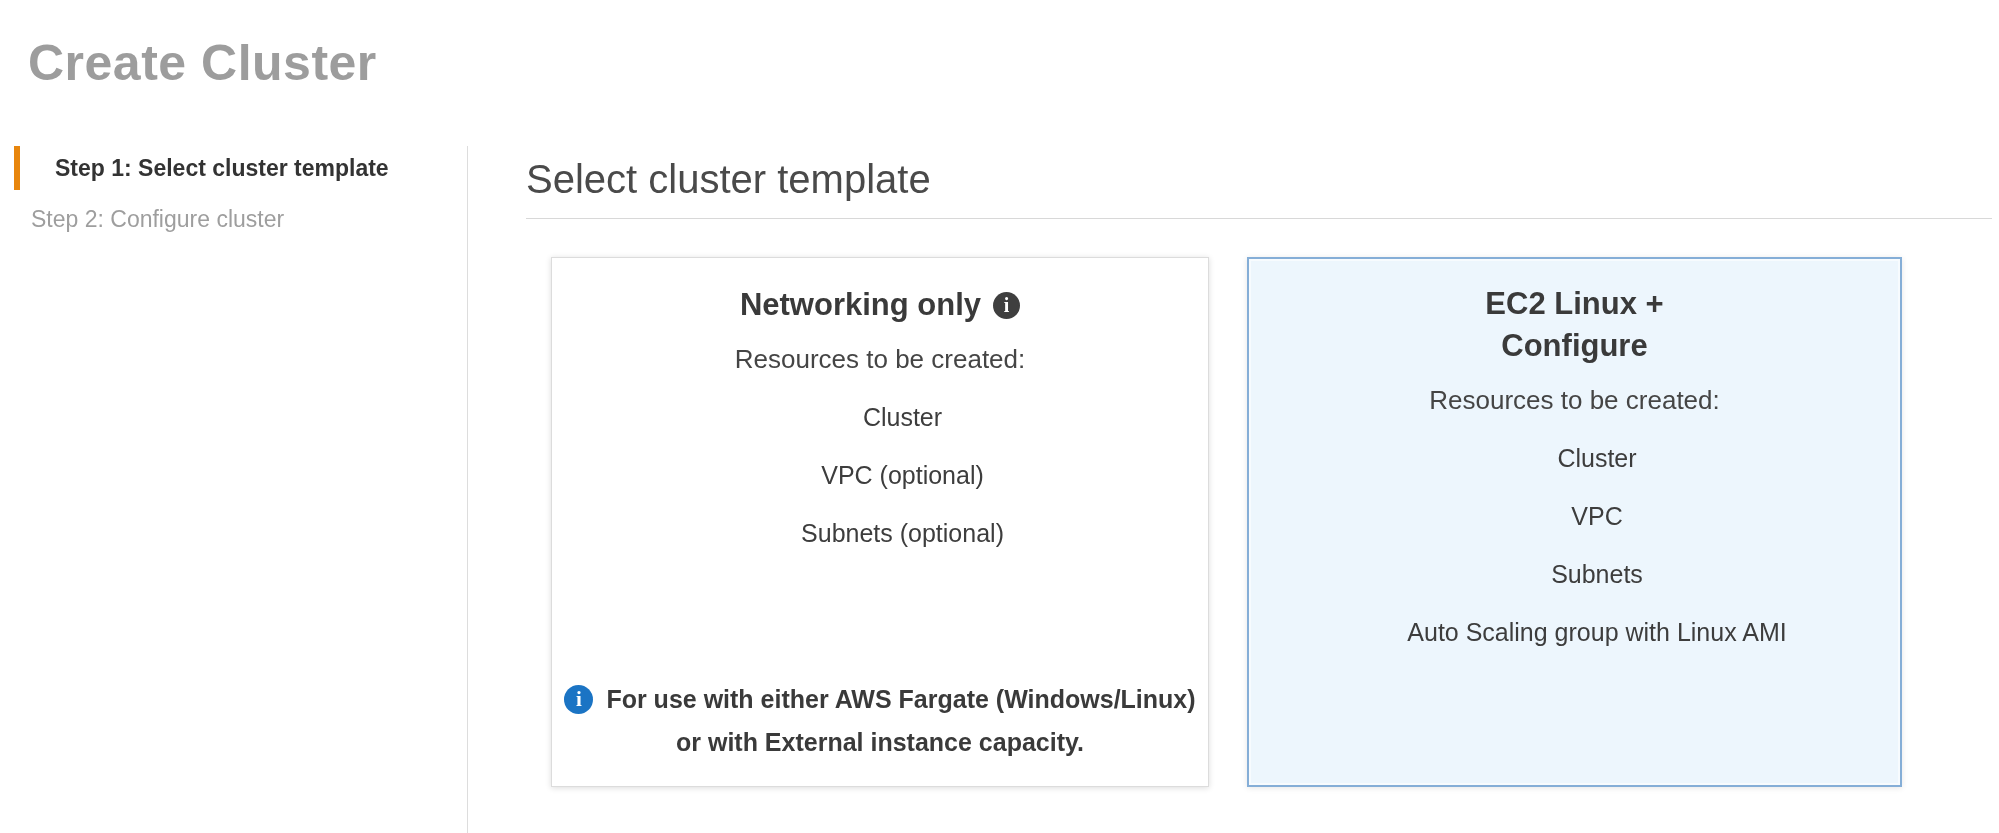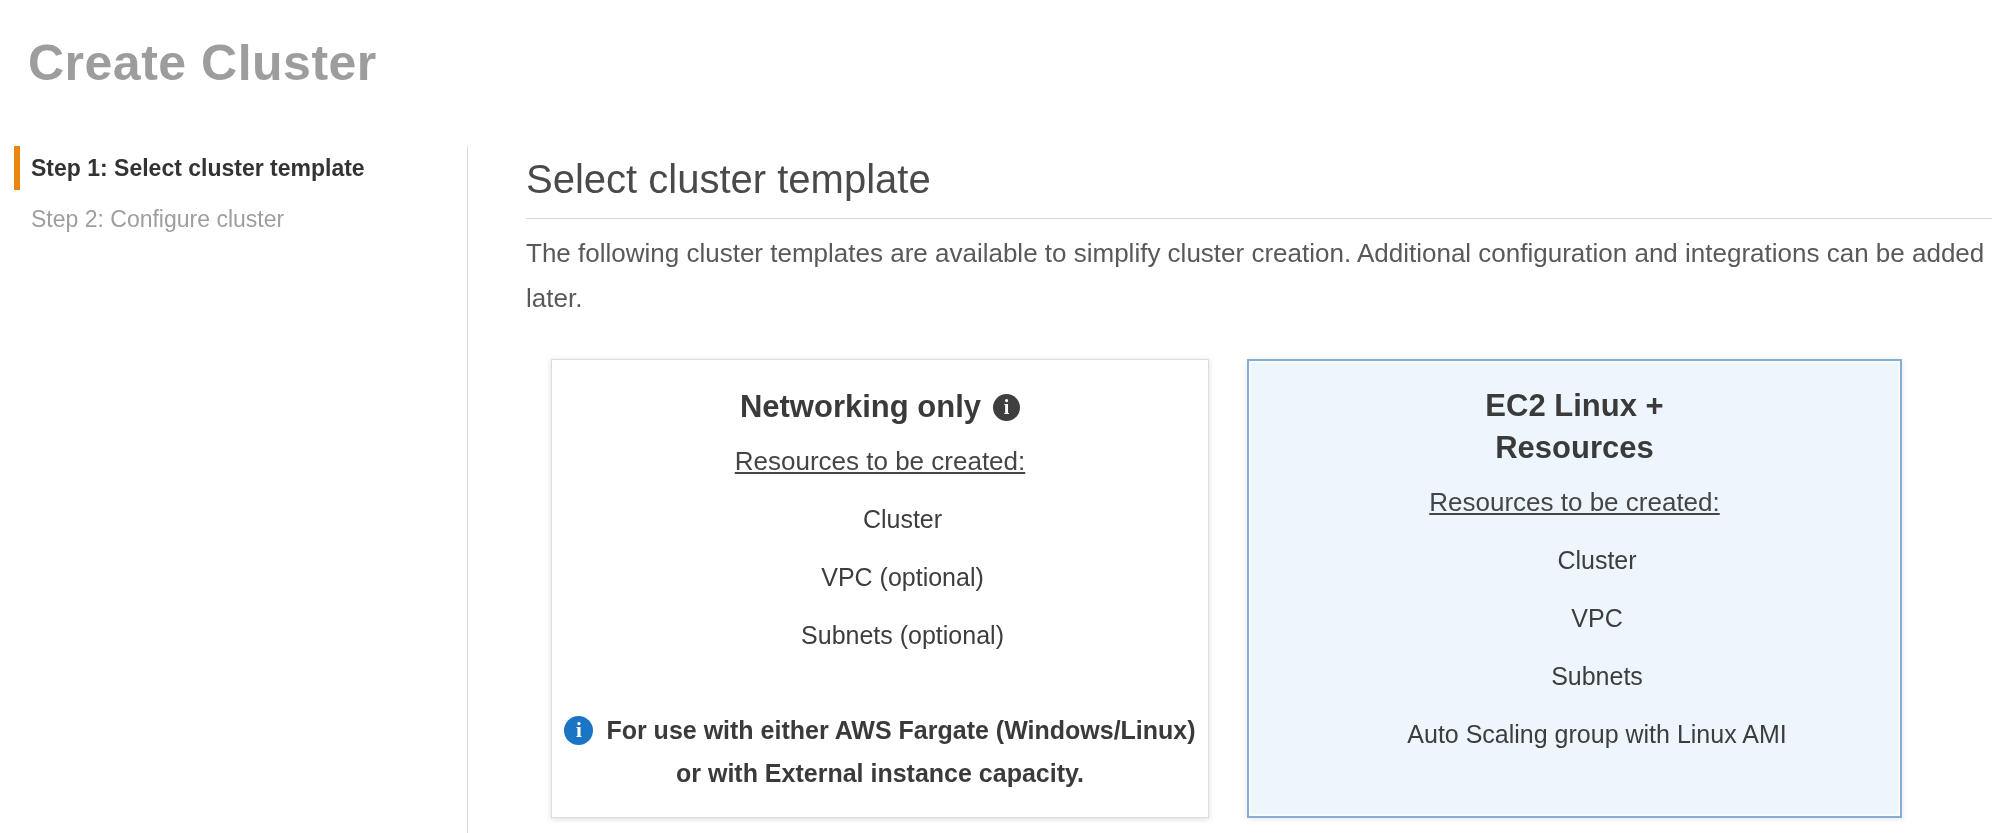--- a/index.html
+++ b/index.html
@@ -21,58 +21,58 @@
     font-size:50px;font-weight:700;color:var(--page-title-gray);
     letter-spacing:0.5px;
   }
   
   .steps{position:absolute;left:14px;top:146px;width:440px;}
   .step{display:flex;align-items:center;font-size:23px;color:#9e9e9e;}
   .step-marker{
     width:6px;height:44px;background:var(--accent-orange);
     margin-right:11px;flex:0 0 auto;
   }
-  .step.active{font-weight:bold;color:#333333;}
+  .step.active{font-weight:bold;color:#333333;gap:24px;}
   .step.upcoming{padding-left:17px;margin-top:16px;}
   
   .vdivider{
     position:absolute;left:467px;top:146px;bottom:0;width:1px;background:#dddddd;
   }
   
   .main{position:absolute;left:526px;top:146px;width:1466px;}
   .section-heading{
     margin:10px 0 0 0;font-size:40px;font-weight:400;color:#4a4a4a;line-height:46px;
   }
   .heading-rule{
     border:none;border-top:1px solid #d8d8d8;margin:16px 0 0 0;height:0;
   }
   .section-desc{
     margin:12px 0 0 0;font-size:26px;line-height:45px;color:#595959;max-width:1466px;
   }
   
   .cards{display:flex;margin-top:38px;margin-left:25px;gap:38px;align-items:stretch;}
   .card{
-    position:relative;width:658px;height:459px;background:#ffffff;
+    position:relative;width:658px;height:530px;background:#ffffff;
     border:1px solid #dcdcdc;text-align:center;padding-top:26px;
     box-shadow:0 1px 6px rgba(0,0,0,0.14);cursor:pointer;
   }
   .card.selected{
     width:655px;background:var(--selected-card-bg);
     border:2px solid var(--selected-card-border);
     box-shadow:0 1px 6px rgba(0,0,0,0.10), inset 0 0 0 2px rgba(255,255,255,0.55);
     padding-top:24px;
   }
   .card-title-row{
     display:inline-flex;align-items:center;justify-content:center;gap:12px;
   }
   .card-title{
     font-size:31px;font-weight:bold;color:#3a3a3a;line-height:42px;white-space:pre-line;
   }
   .resources-label{
-    margin-top:16px;font-size:26px;color:#454545;text-decoration:underline;line-height:34px;
+    margin-top:16px;font-size:26px;color:#454545;line-height:34px;
   }
   .resource{
     margin-top:24px;font-size:25px;color:#3d3d3d;line-height:34px;padding-left:45px;
   }
   .card-note{
     position:absolute;left:0;right:0;bottom:22px;
     font-size:25px;font-weight:bold;color:#3a3a3a;line-height:43px;
   }
   .note-line1{display:flex;align-items:center;justify-content:center;gap:13px;}
   .info-icon{
@@ -96,21 +96,20 @@
   <div class="step upcoming">
     <span>Step 2: Configure cluster</span>
   </div>
 </nav>
 
 <div class="vdivider"></div>
 
 <main class="main">
   <h2 class="section-heading">Select cluster template</h2>
   <hr class="heading-rule">
-  <p class="section-desc">The following cluster templates are available to simplify cluster creation. Additional configuration and integrations can be added later.</p>
 
   <div class="cards">
 
     <div class="card">
       <div class="card-title-row">
         <span class="card-title">Networking only</span>
         <span class="info-icon dark">i</span>
       </div>
       <div class="resources-label">Resources to be created:</div>
       <div class="resource">Cluster</div>
@@ -121,21 +120,21 @@
           <span class="info-icon blue">i</span>
           <span>For use with either AWS Fargate (Windows/Linux)</span>
         </div>
         <div class="note-line2">or with External instance capacity.</div>
       </div>
     </div>
 
     <div class="card selected">
       <div class="card-title-row">
         <span class="card-title">EC2 Linux +
-Resources</span>
+Configure</span>
       </div>
       <div class="resources-label">Resources to be created:</div>
       <div class="resource">Cluster</div>
       <div class="resource">VPC</div>
       <div class="resource">Subnets</div>
       <div class="resource">Auto Scaling group with Linux AMI</div>
     </div>
 
   </div>
 </main>

